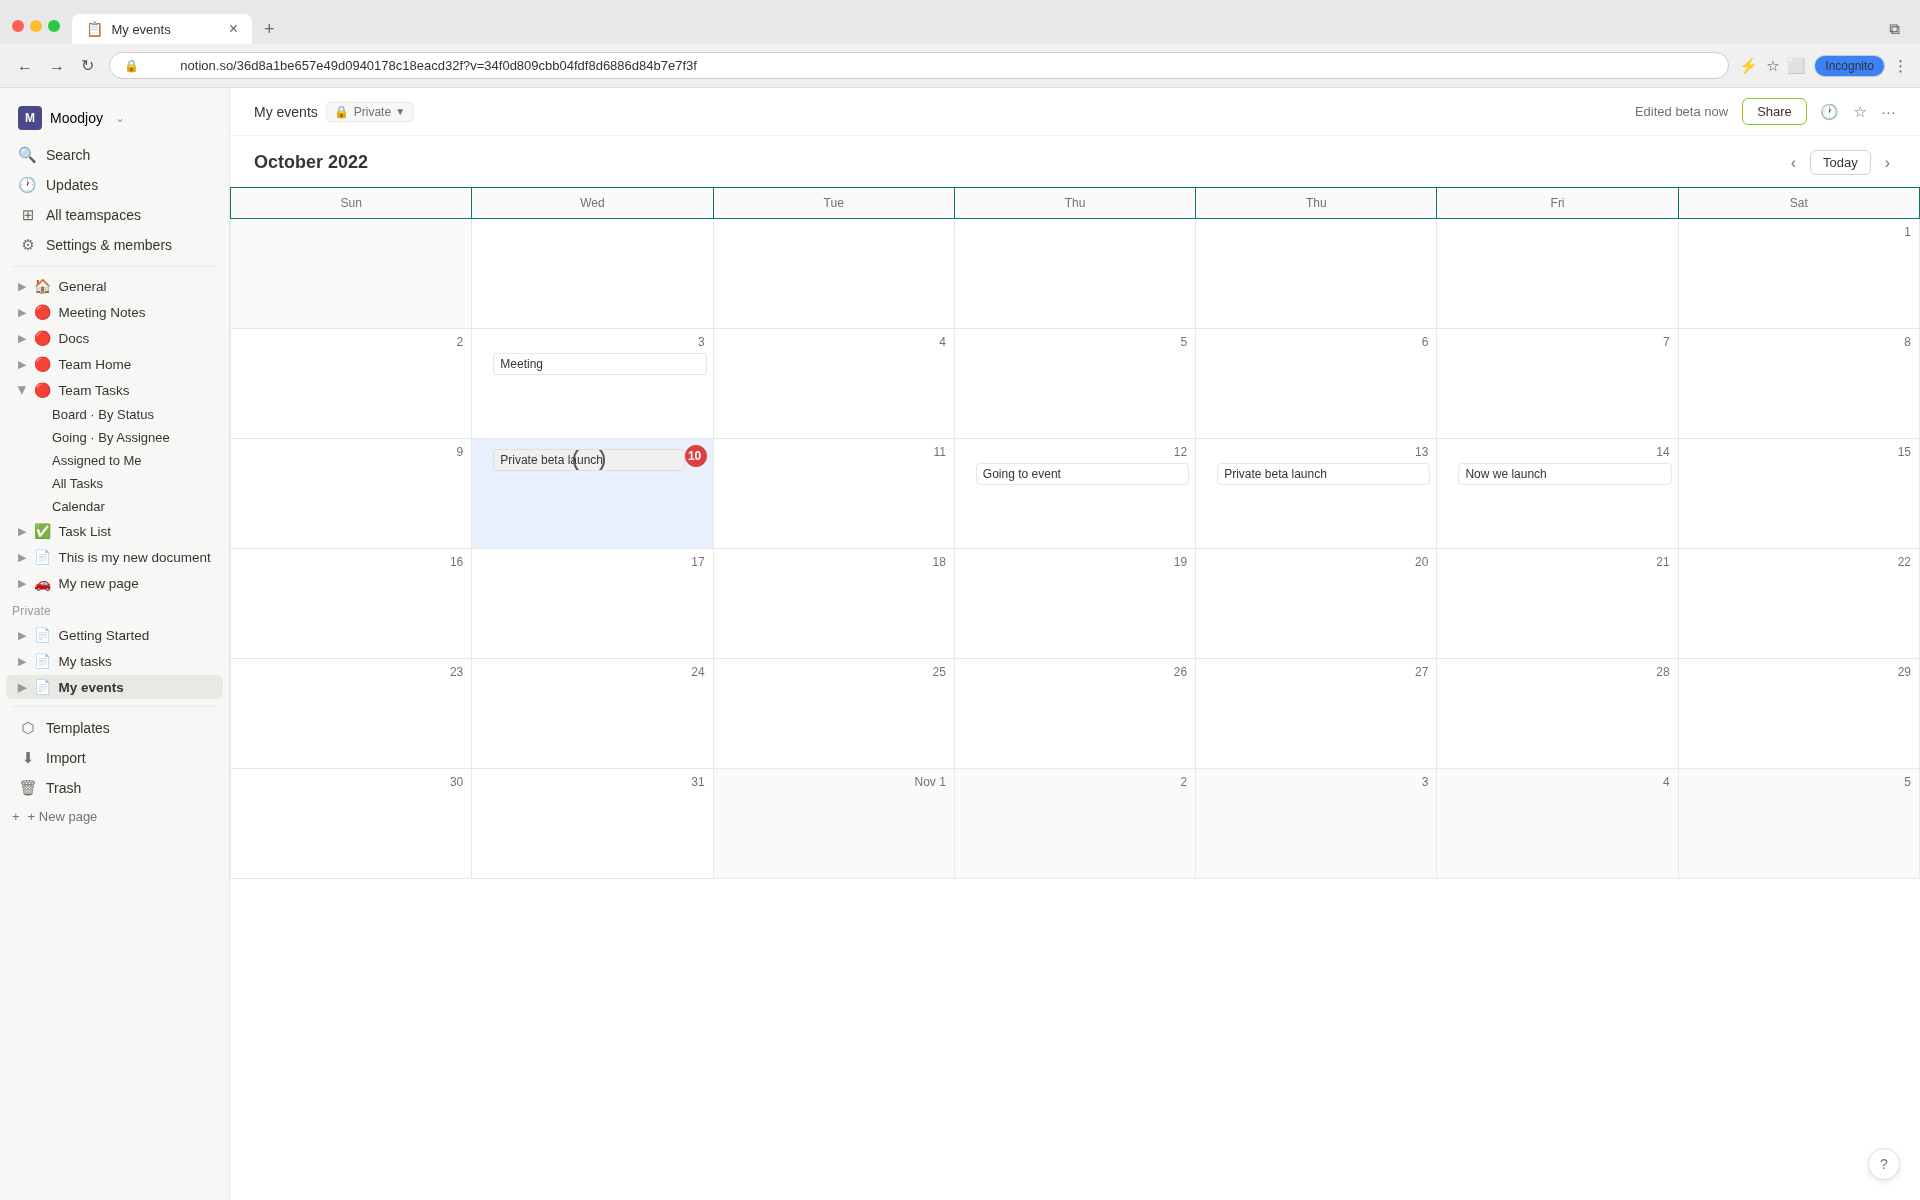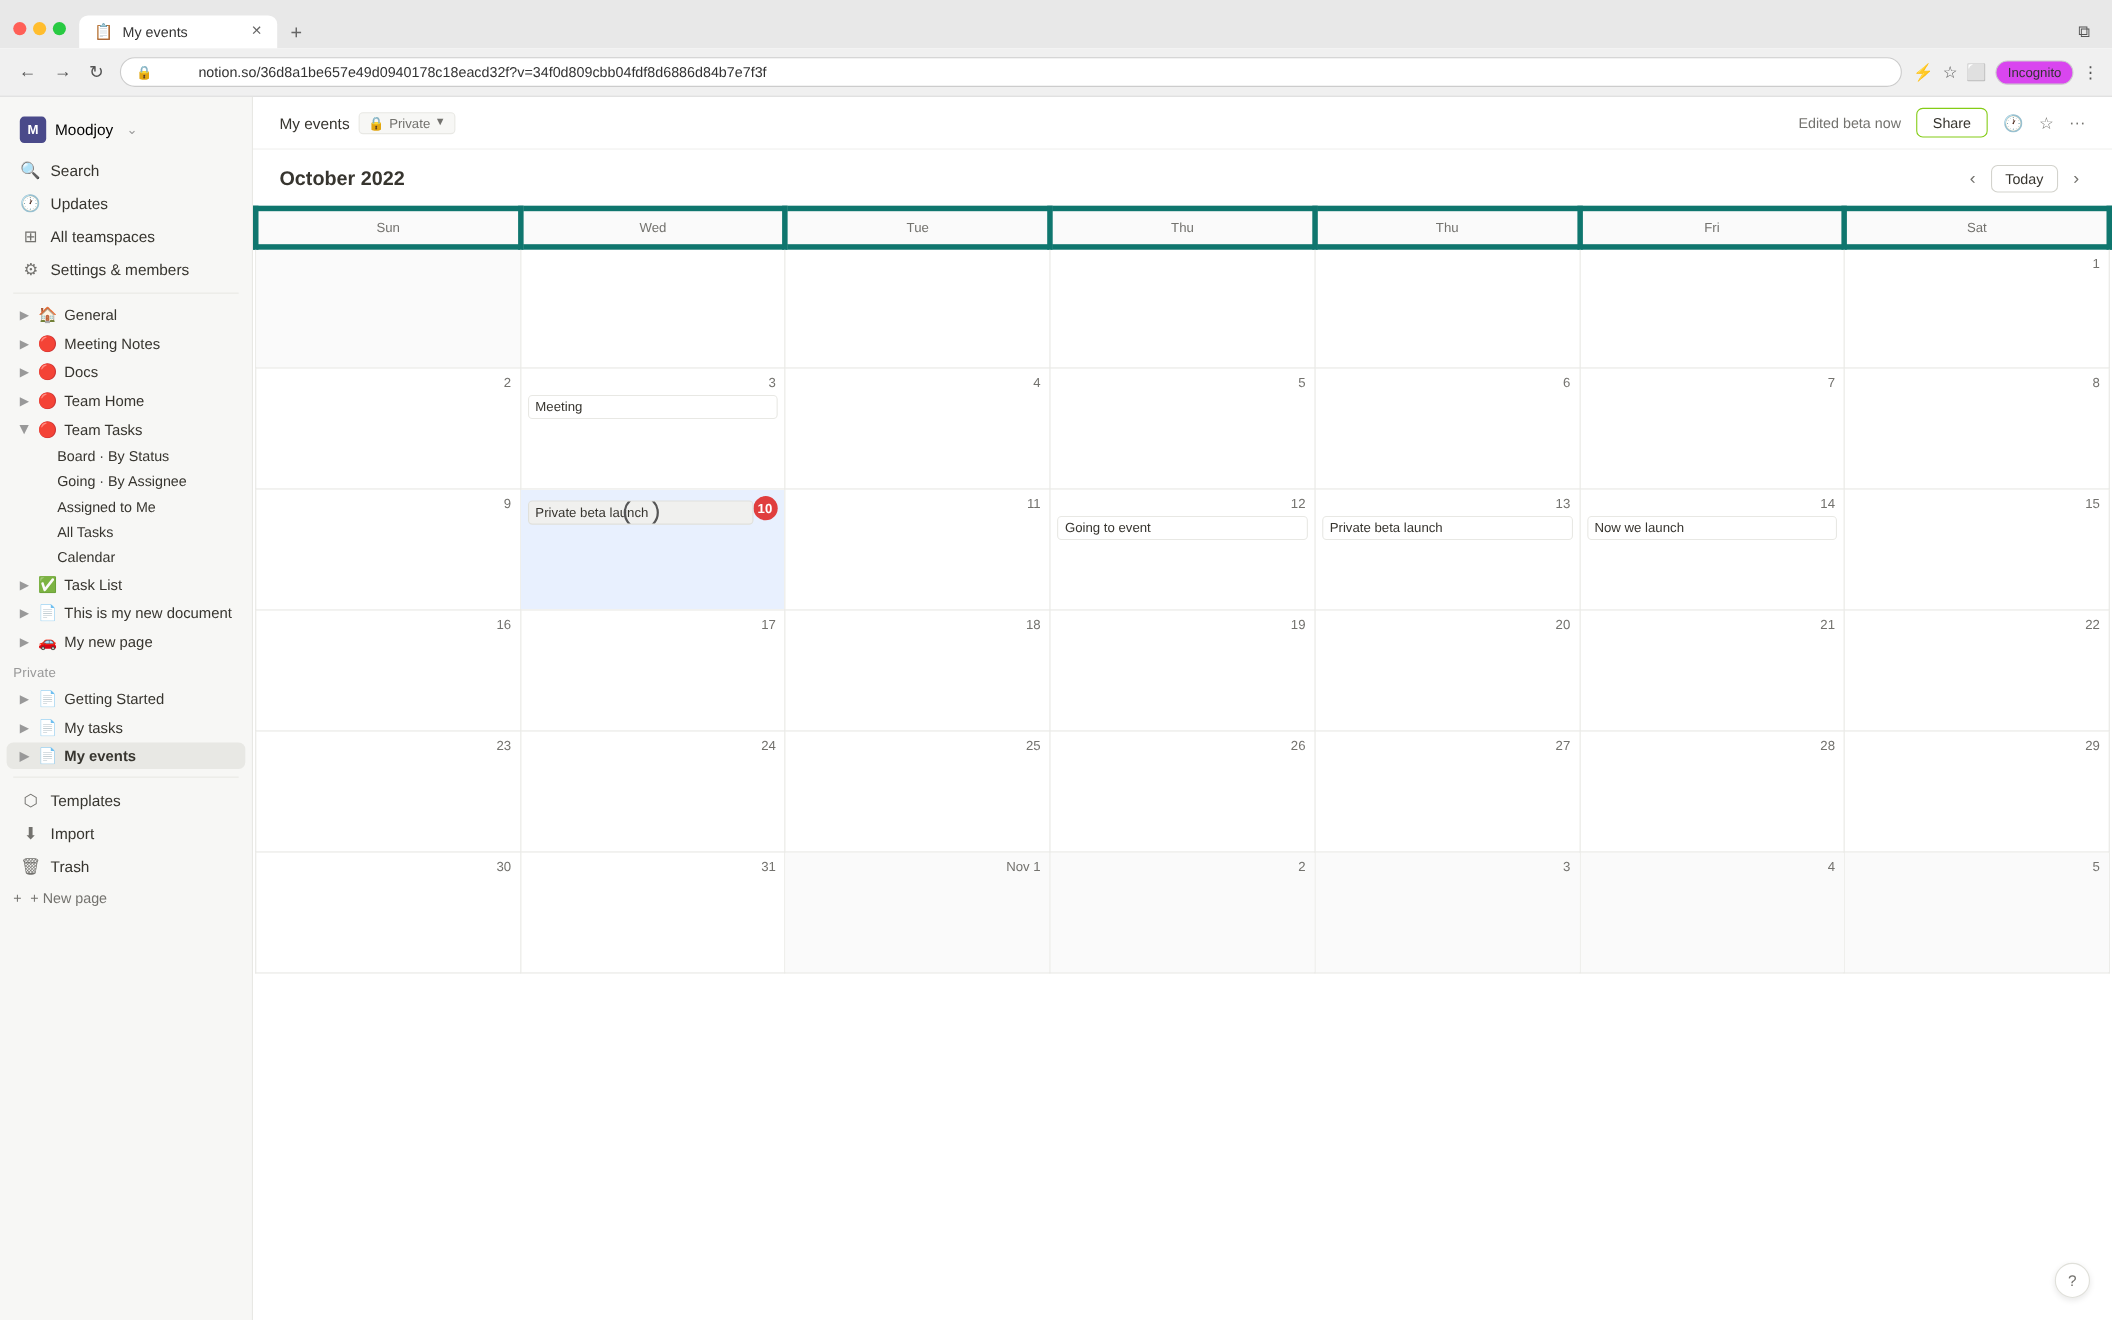--- a/index.html
+++ b/index.html
@@ -12,21 +12,21 @@
     .browser-tab .tab-close { margin-left: auto; color: #666; cursor: pointer; font-size: 16px; }
     .tab-new { background: transparent; border: none; font-size: 18px; color: #666; cursor: pointer; padding: 4px 8px; }
     .browser-controls { background: #f0f0f0; padding: 8px 12px; display: flex; align-items: center; gap: 10px; border-bottom: 1px solid #ddd; }
     .nav-btns { display: flex; gap: 6px; }
     .nav-btn { background: none; border: none; font-size: 16px; color: #555; cursor: pointer; padding: 2px 5px; }
     .address-bar { flex: 1; background: #fff; border: 1px solid #ccc; border-radius: 20px; padding: 5px 14px; font-size: 13px; color: #444; display: flex; align-items: center; gap: 6px; }
     .address-bar .lock-icon { color: #555; font-size: 12px; }
     .address-url { color: #333; margin-left: 35px; }
     .browser-actions { display: flex; gap: 8px; align-items: center; }
     .browser-action-btn { background: none; border: none; font-size: 15px; color: #555; cursor: pointer; }
-    .incognito-badge { background: #d946ef; border: 1px solid #ccc; border-radius: 12px; padding: 3px 10px; font-size: 12px; color: #333; }
+    .incognito-badge { background: #3b82f6; border: 1px solid #ccc; border-radius: 12px; padding: 3px 10px; font-size: 12px; color: #333; }
     .traffic-lights { display: flex; gap: 6px; margin-bottom: 6px; }
     .traffic-light { width: 12px; height: 12px; border-radius: 50%; }
     .tl-red { background: #ff5f57; }
     .tl-yellow { background: #ffbd2e; }
     .tl-green { background: #28ca42; }
 
     
     .app { display: flex; flex: 1; overflow: hidden; }
 
     
@@ -57,27 +57,27 @@
     .topbar-icon-btn { background: none; border: none; font-size: 15px; color: #73726e; cursor: pointer; }
 
     
     .calendar-container { flex: 1; overflow-y: auto; padding: 0; }
     .calendar-header { display: flex; align-items: center; justify-content: space-between; padding: 14px 24px 12px; }
     .calendar-month-title { font-size: 18px; font-weight: 600; color: #37352f; }
     .calendar-nav { display: flex; align-items: center; gap: 8px; }
     .cal-nav-btn { background: none; border: none; font-size: 16px; color: #73726e; cursor: pointer; padding: 3px 6px; }
     .today-btn { background: none; border: 1px solid #d3d3cd; border-radius: 6px; padding: 4px 12px; font-size: 13px; cursor: pointer; color: #37352f; font-weight: 500; }
     .calendar-grid { width: 100%; border-collapse: collapse; }
-    .calendar-grid th { padding: 8px 0; text-align: center; font-size: 12px; font-weight: 500; color: #73726e; border: 5px solid #0f766e; background: #fafafa; }
+    .calendar-grid th { padding: 8px 0; text-align: center; font-size: 12px; font-weight: 500; color: #73726e; border: 1px solid #0f766e; background: #fafafa; }
     .calendar-grid td { vertical-align: top; border: 1px solid #e8e8e4; height: 110px; padding: 6px; width: calc(100% / 7); position: relative; }
     .calendar-grid td.other-month { background: #fafafa; }
     .day-number { font-size: 12px; color: #73726e; margin-bottom: 4px; text-align: right; padding-right: 2px; }
     .day-number.today-badge { display: inline-flex; align-items: center; justify-content: center; width: 22px; height: 22px; background: #e03e3e; border-radius: 50%; color: white; font-size: 12px; font-weight: 600; float: right; }
     .day-highlighted { background: #e8f0fe !important; }
-    .event-pill { background: #fff; border: 1px solid #e8e8e4; border-radius: 4px; padding: 3px 6px; font-size: 12px; color: #37352f; margin-bottom: 3px; cursor: pointer; white-space: nowrap; overflow: hidden; text-overflow: ellipsis; }
+    .event-pill { background: #fff; border: 1px solid #e8e8e4; border-radius: 4px; padding: 3px 6px; font-size: 12px; color: #37352f; margin-bottom: 3px; cursor: pointer; white-space: nowrap; overflow: hidden; text-overflow: ellipsis; margin-left: 15px; }
     .event-pill-grey { background: #f0f0ee; border-color: #e0e0db; }
     .cursor-ring { position: absolute; width: 32px; height: 32px; border: 2px solid #555; border-radius: 50%; top: 50%; left: 50%; transform: translate(-50%, -50%); pointer-events: none; }
     .help-btn { position: fixed; bottom: 20px; right: 20px; width: 32px; height: 32px; background: #fff; border: 1px solid #e0e0da; border-radius: 50%; display: flex; align-items: center; justify-content: center; font-size: 14px; cursor: pointer; color: #73726e; box-shadow: 0 2px 6px rgba(0,0,0,0.1); }
 
     .sidebar-divider { height: 1px; background: #e8e8e4; margin: 6px 12px; }
   </style>
 </head>
 <body>
 
 <div class="browser-chrome">

